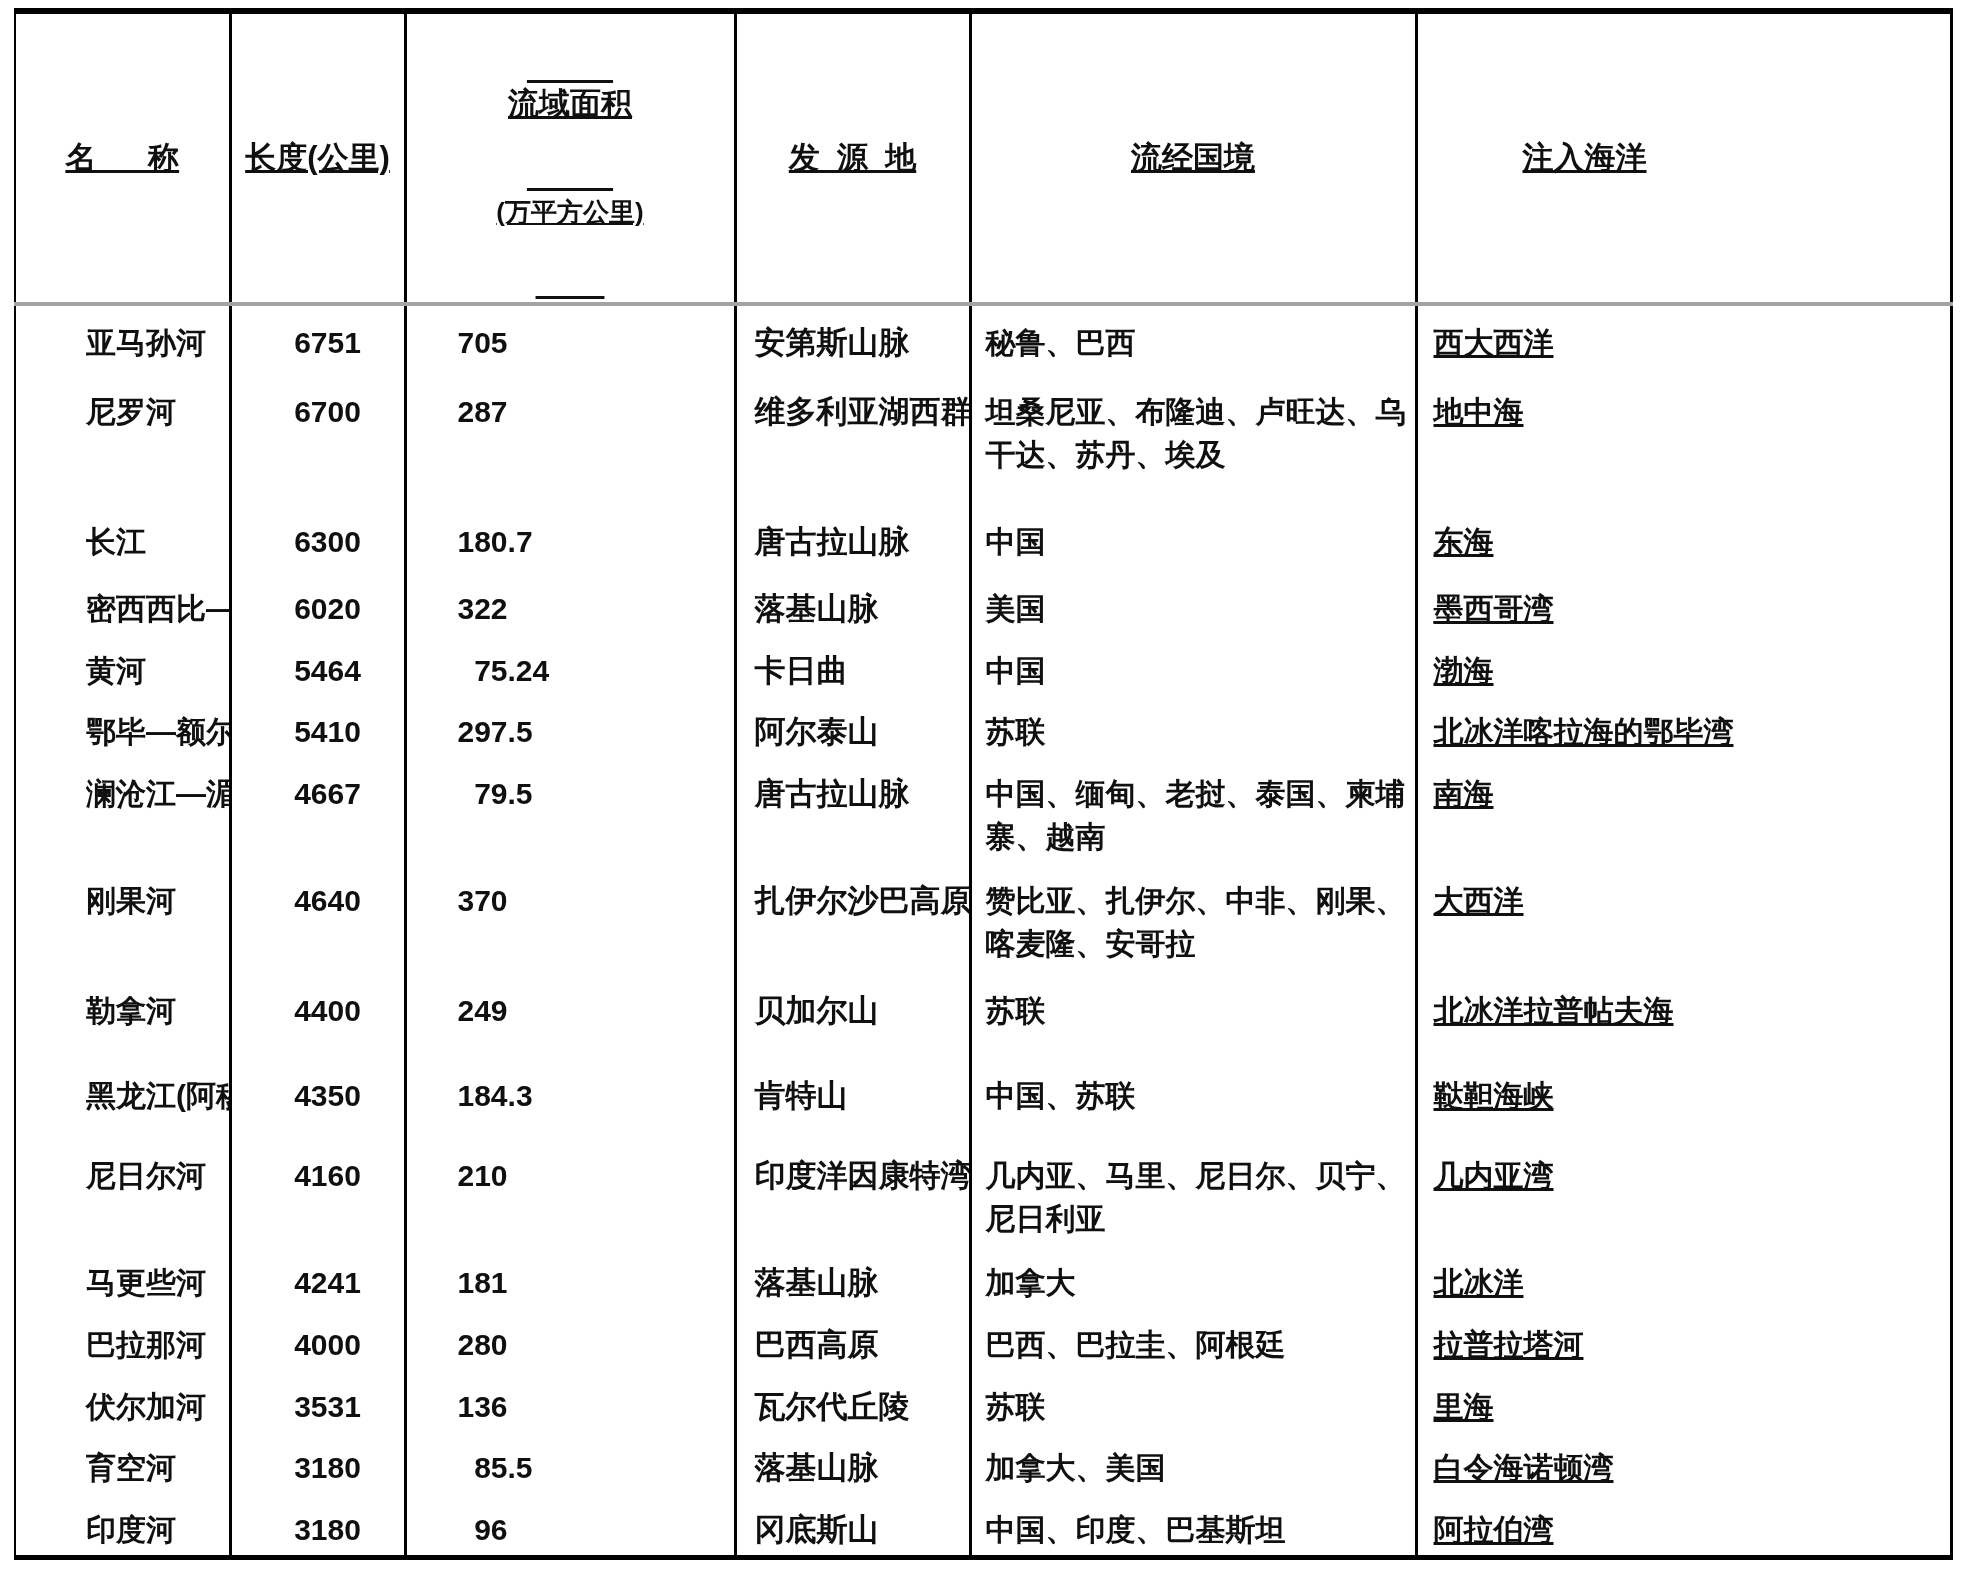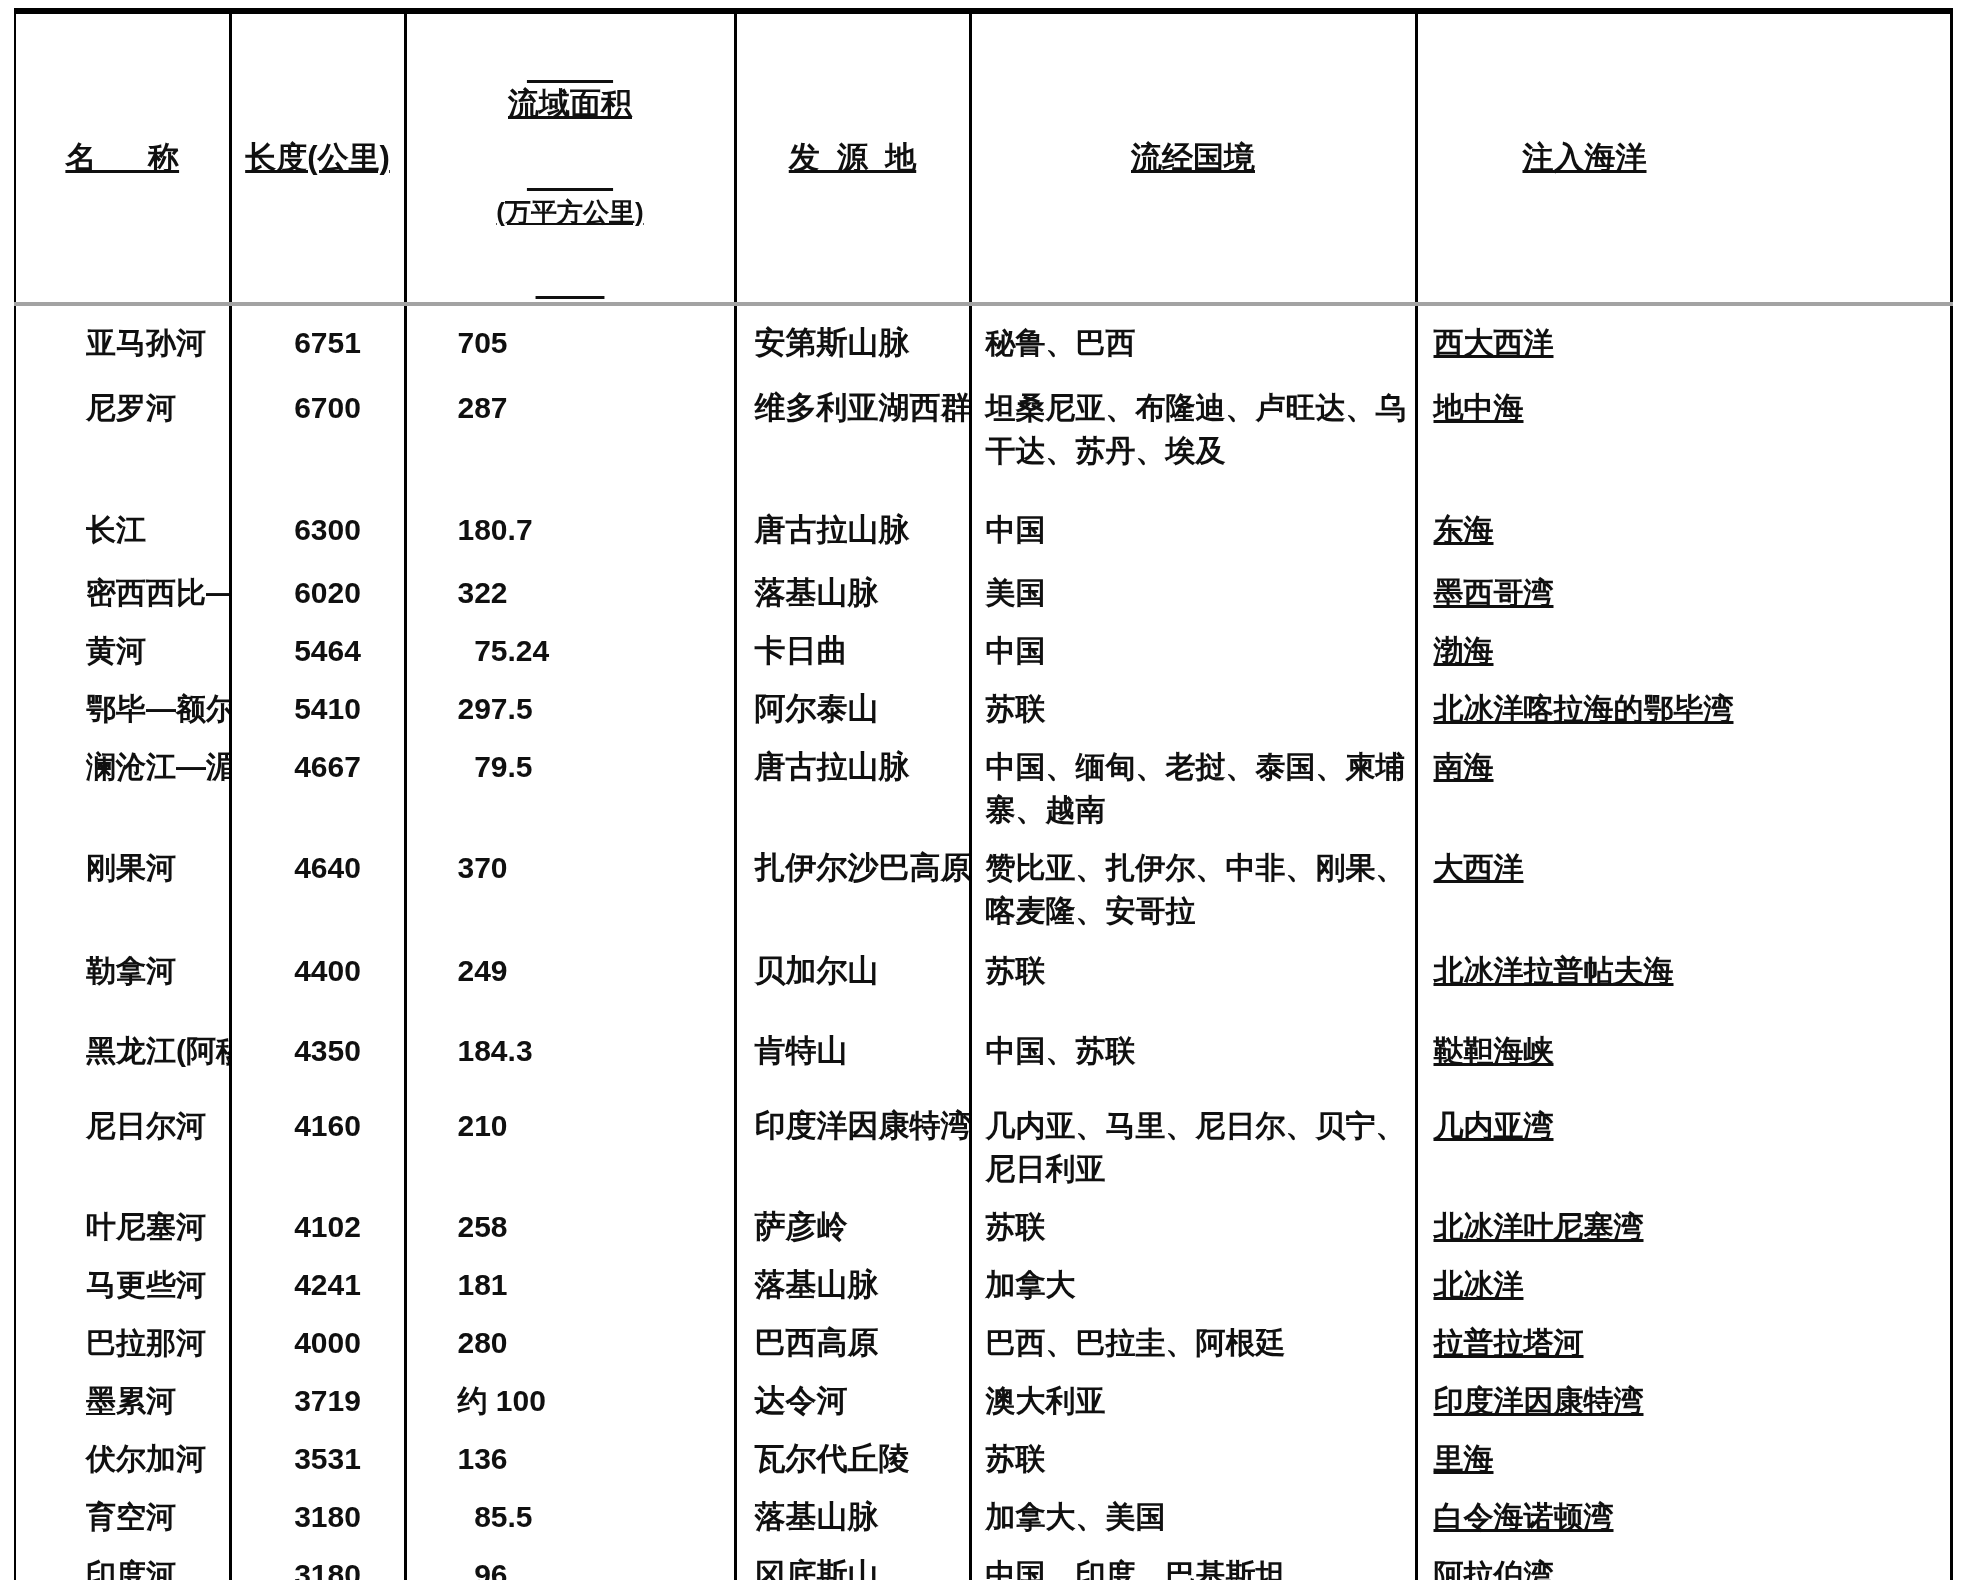--- a/index.html
+++ b/index.html
@@ -199,52 +199,36 @@
         </tr>
         <tr>
           <td class="col-name">尼日尔河</td>
           <td class="col-length">4160</td>
           <td class="col-area">210</td>
           <td class="col-source">印度洋因康特湾</td>
           <td class="col-countries">几内亚、马里、尼日尔、贝宁、尼日利亚</td>
           <td class="col-outlet">几内亚湾</td>
         </tr>
         <tr>
-          <td class="col-name">叶尼塞河</td>
-          <td class="col-length">4102</td>
-          <td class="col-area">258</td>
-          <td class="col-source">萨彦岭</td>
-          <td class="col-countries">苏联</td>
-          <td class="col-outlet">北冰洋叶尼塞湾</td>
-        </tr>
-        <tr>
           <td class="col-name">马更些河</td>
           <td class="col-length">4241</td>
           <td class="col-area">181</td>
           <td class="col-source">落基山脉</td>
           <td class="col-countries">加拿大</td>
           <td class="col-outlet">北冰洋</td>
         </tr>
         <tr>
           <td class="col-name">巴拉那河</td>
           <td class="col-length">4000</td>
           <td class="col-area">280</td>
           <td class="col-source">巴西高原</td>
           <td class="col-countries">巴西、巴拉圭、阿根廷</td>
           <td class="col-outlet">拉普拉塔河</td>
         </tr>
         <tr>
-          <td class="col-name">墨累河</td>
-          <td class="col-length">3719</td>
-          <td class="col-area">约 100</td>
-          <td class="col-source">达令河</td>
-          <td class="col-countries">澳大利亚</td>
-          <td class="col-outlet">印度洋因康特湾</td>
-        </tr>
-        <tr>
           <td class="col-name">伏尔加河</td>
           <td class="col-length">3531</td>
           <td class="col-area">136</td>
           <td class="col-source">瓦尔代丘陵</td>
           <td class="col-countries">苏联</td>
           <td class="col-outlet">里海</td>
         </tr>
         <tr>
           <td class="col-name">育空河</td>
           <td class="col-length">3180</td>

